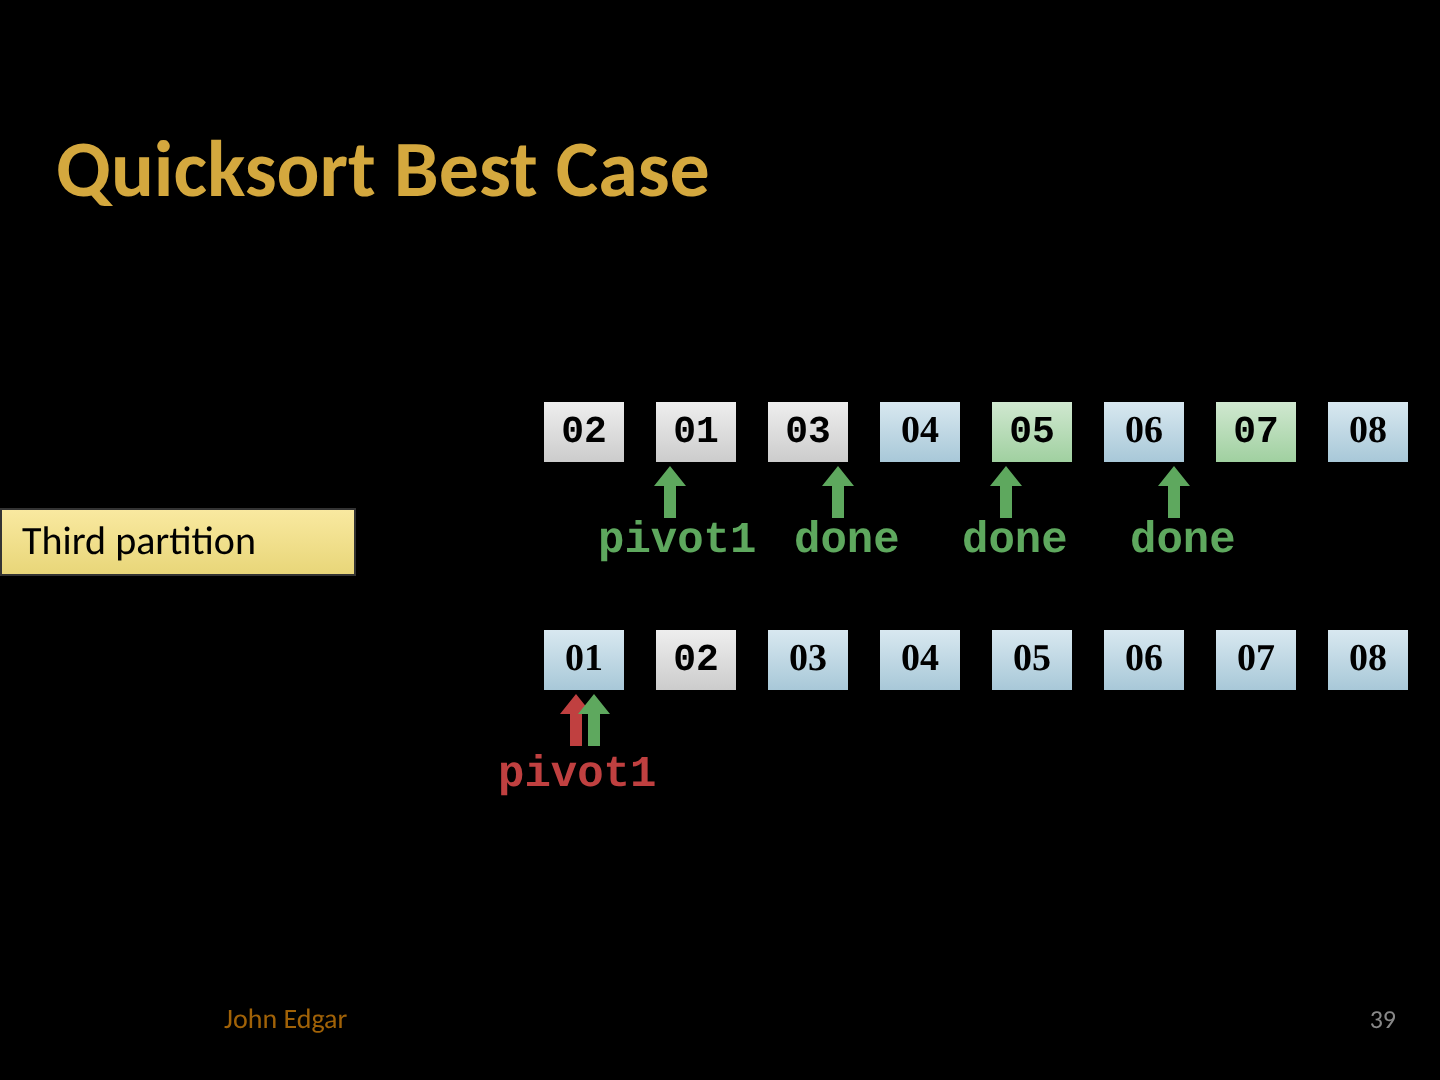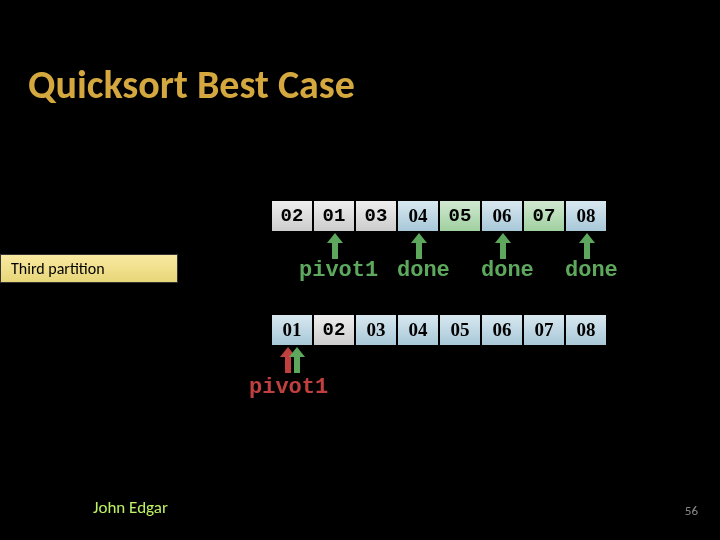--- a/index.html
+++ b/index.html
@@ -21,27 +21,28 @@
     top: 18px;
     margin-top: 42px;
   }
   .partition-label {
     position: absolute;
     left: 0;
     top: 254px;
     width: 178px;
     background: linear-gradient(to bottom, #f9e9a0, #e8d679);
     border: 1px solid #333;
-    font-size: 16px;
+    font-size: 20px;
     color: #000;
     padding: 4px 10px;
   }
   .array-row {
     position: absolute;
     display: flex;
+    gap: 14px;
   }
   .cell {
     width: 42px;
     height: 32px;
     border: 1px solid #000;
     display: flex;
     align-items: center;
     justify-content: center;
     font-family: "Courier New", monospace;
     font-size: 19px;
@@ -58,24 +59,24 @@
     font-weight: bold;
   }
   .annot.green { color: #5ea85e; }
   .annot.red { color: #c04040; }
   .arrow {
     position: absolute;
   }
   .arrow svg { display: block; }
   .footer-author {
     position: absolute;
-    left: 93px;
+    left: 112px;
     bottom: 22px;
-    font-size: 17px;
-    color: #bef264;
+    font-size: 14px;
+    color: #a16207;
   }
   .footer-page {
     position: absolute;
     right: 22px;
     bottom: 22px;
     font-size: 13px;
     color: #888;
   }
 </style>
 </head>
@@ -141,13 +142,13 @@
     </svg>
 </div>
 <div class="arrow" style="left:289px; top:347px;">
   <svg width="16" height="26">
       <polygon points="8,0 16,10 11,10 11,26 5,26 5,10 0,10" fill="#5ea85e"></polygon>
     </svg>
 </div>
 <div class="annot red" style="left:249px; top:375px;">pivot1</div>
 
 <div class="footer-author">John Edgar</div>
-<div class="footer-page">56</div>
+<div class="footer-page">39</div>
 
 </body></html>

